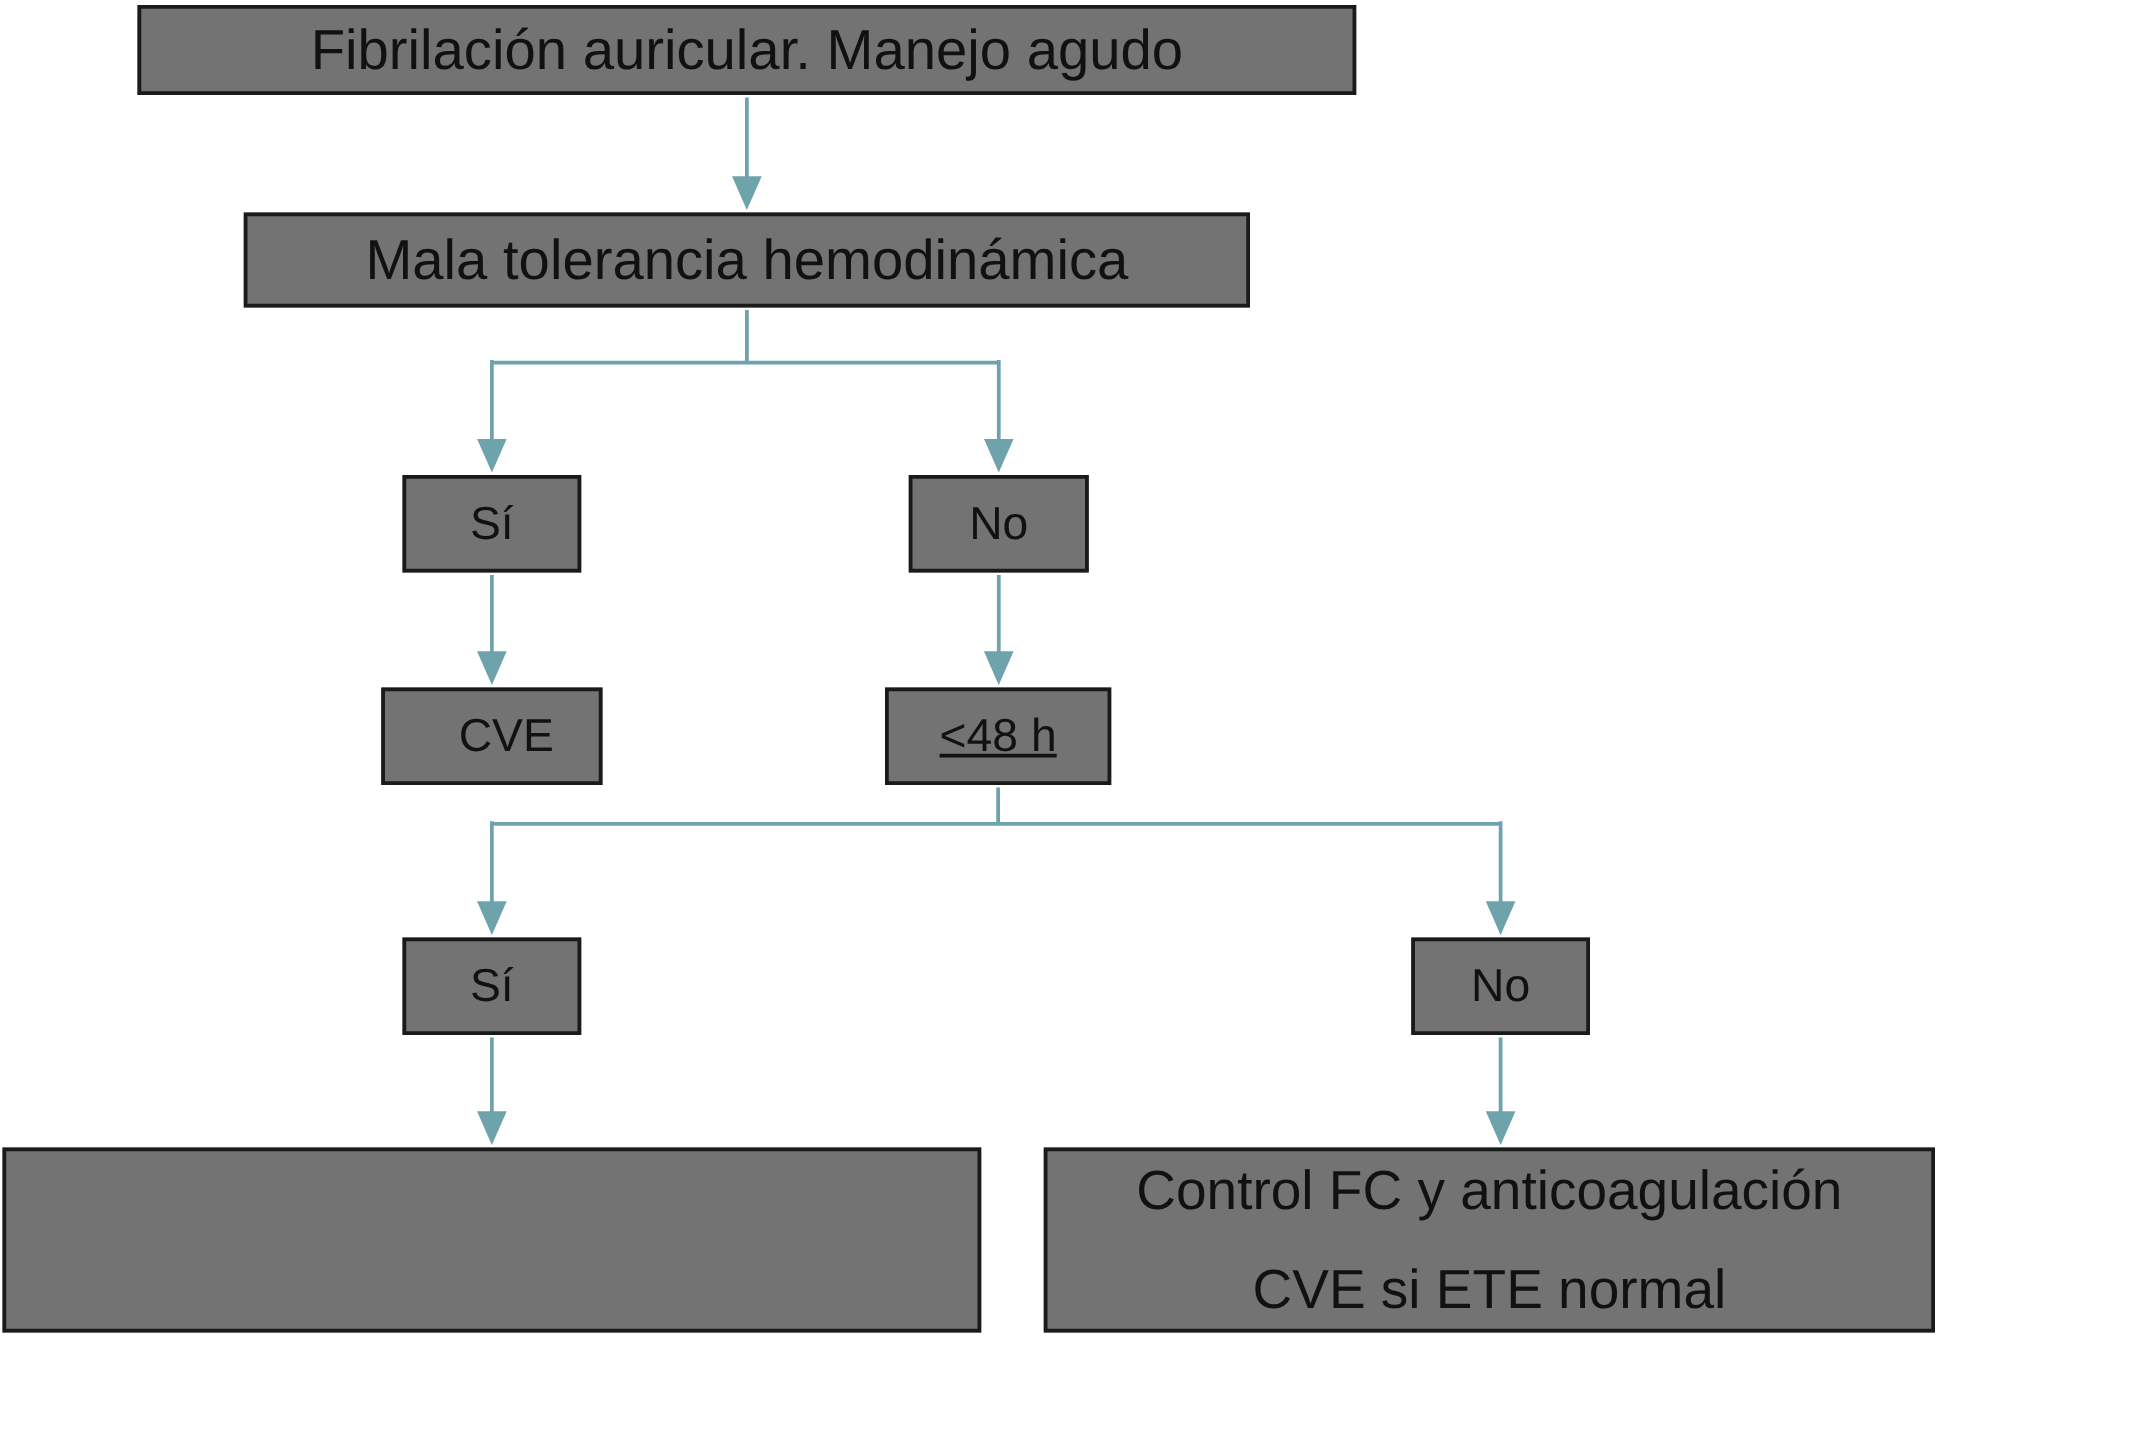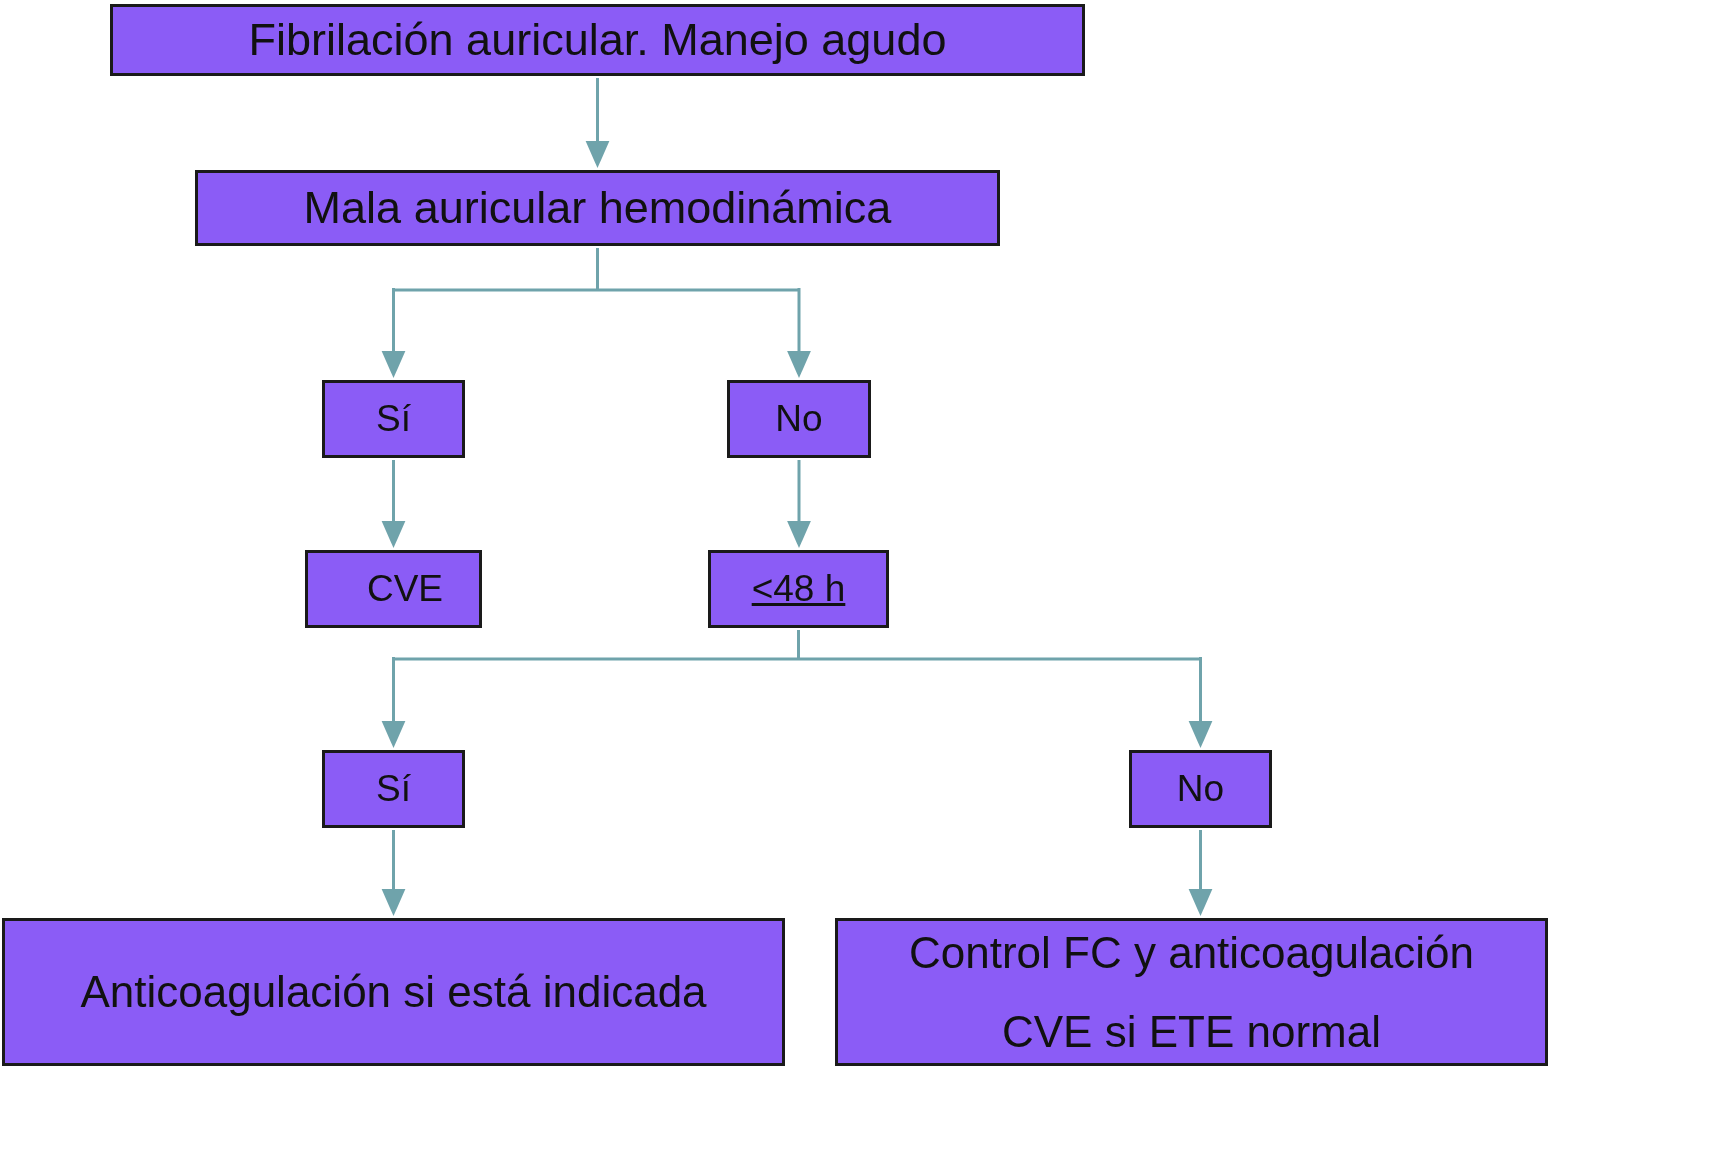--- a/index.html
+++ b/index.html
@@ -19,21 +19,21 @@
     width: 1712px; height: 1159px;
     pointer-events: none;
   }
   .link {
     stroke: #6fa3ab;
     stroke-width: 3;
     fill: none;
   }
   .node {
     position: absolute;
-    background: #8b5cf6;
+    background: #737373;
     border: 3px solid #1a1a1a;
     color: #111111;
     display: flex;
     flex-direction: column;
     align-items: center;
     justify-content: center;
     text-align: center;
     font-size: 45px;
     line-height: 1.26;
     white-space: nowrap;
@@ -77,36 +77,35 @@
     <path class="link" d="M798.5 630 V659 M393.5 659 H1200.5"></path>
     <path class="link" d="M393.5 657 V744" marker-end="url(#arrow)"></path>
     <path class="link" d="M1200.5 657 V744" marker-end="url(#arrow)"></path>
 
     <path class="link" d="M393.5 830 V912" marker-end="url(#arrow)"></path>
     <path class="link" d="M1200.5 830 V912" marker-end="url(#arrow)"></path>
   </svg>
 
   <div class="node n-title">Fibrilación auricular. Manejo agudo</div>
 
-  <div class="node n-hemo">Mala auricular hemodinámica</div>
+  <div class="node n-hemo">Mala tolerancia hemodinámica</div>
 
   <div class="node small n-yes1">Sí</div>
 
   <div class="node small n-no1">No</div>
 
   <div class="node small n-cve">CVE</div>
 
   <div class="node small n-48h">&lt;48 h</div>
 
   <div class="node small n-yes2">Sí</div>
 
   <div class="node small n-no2">No</div>
 
   <div class="node big n-outl">
-    <span>Anticoagulación si está indicada</span>
   </div>
 
   <div class="node big n-outr">
     <span>Control FC y anticoagulación</span>
     <span>CVE si ETE normal</span>
   </div>
 
 </div>
 
 </body></html>

